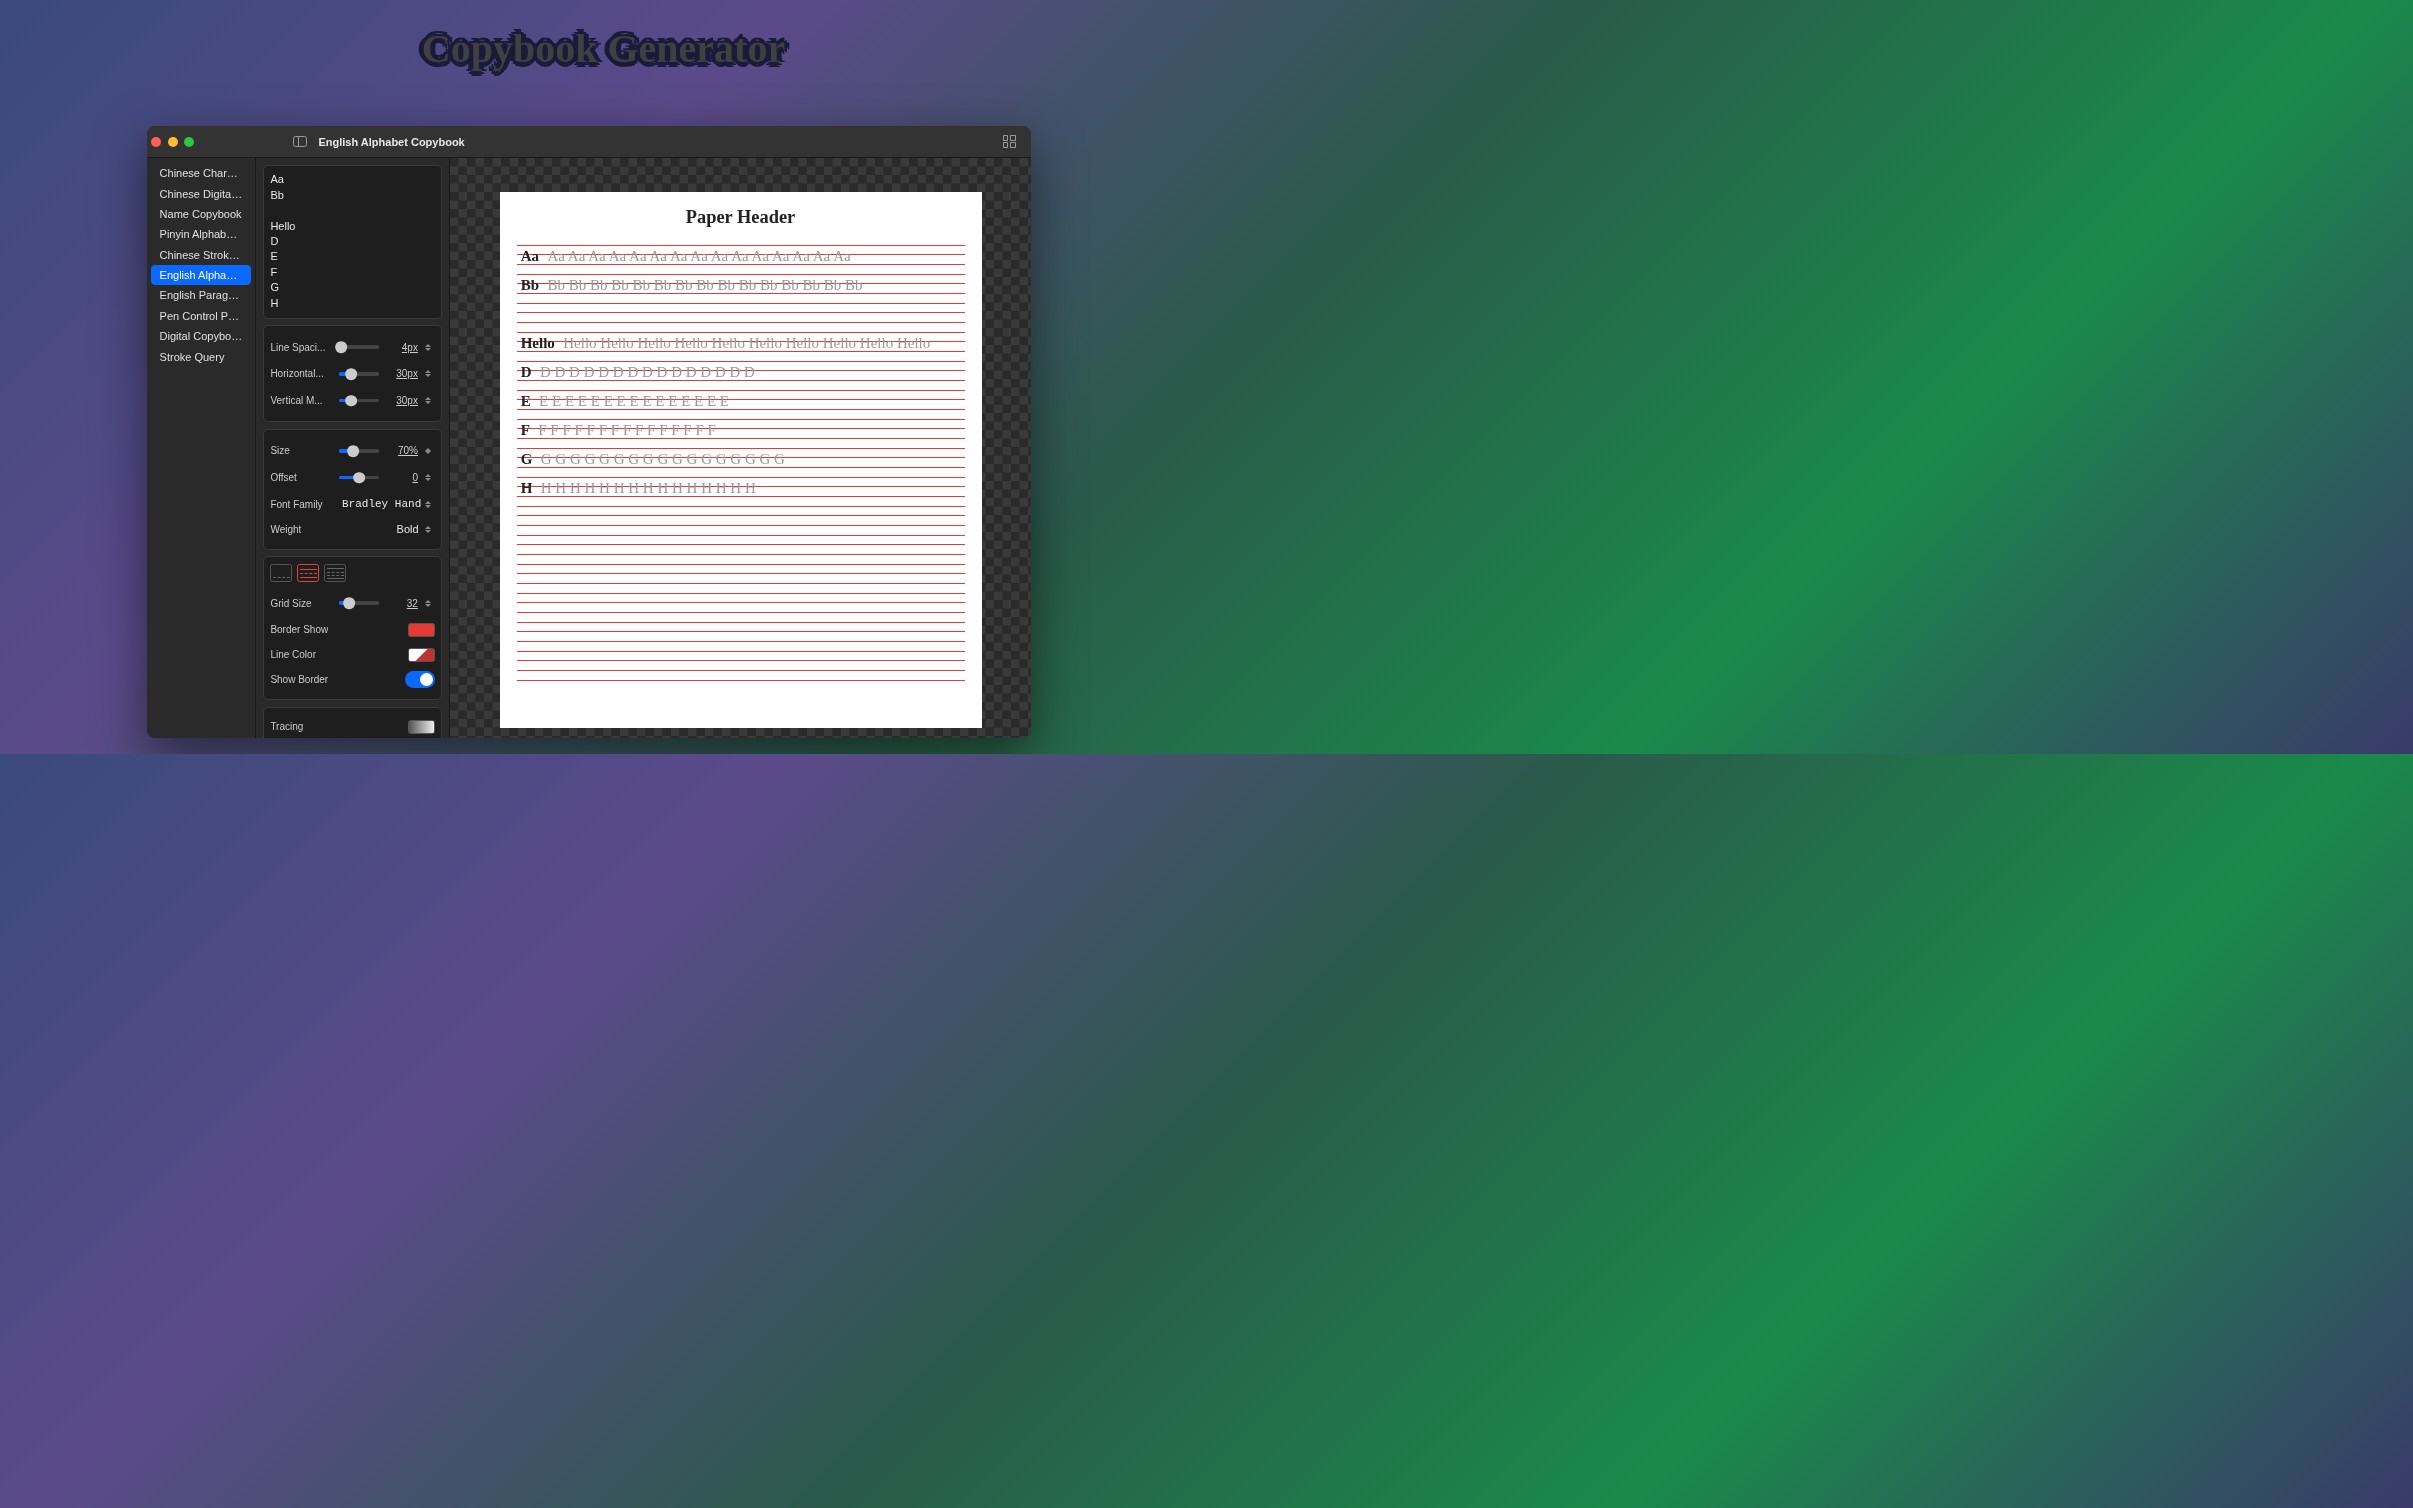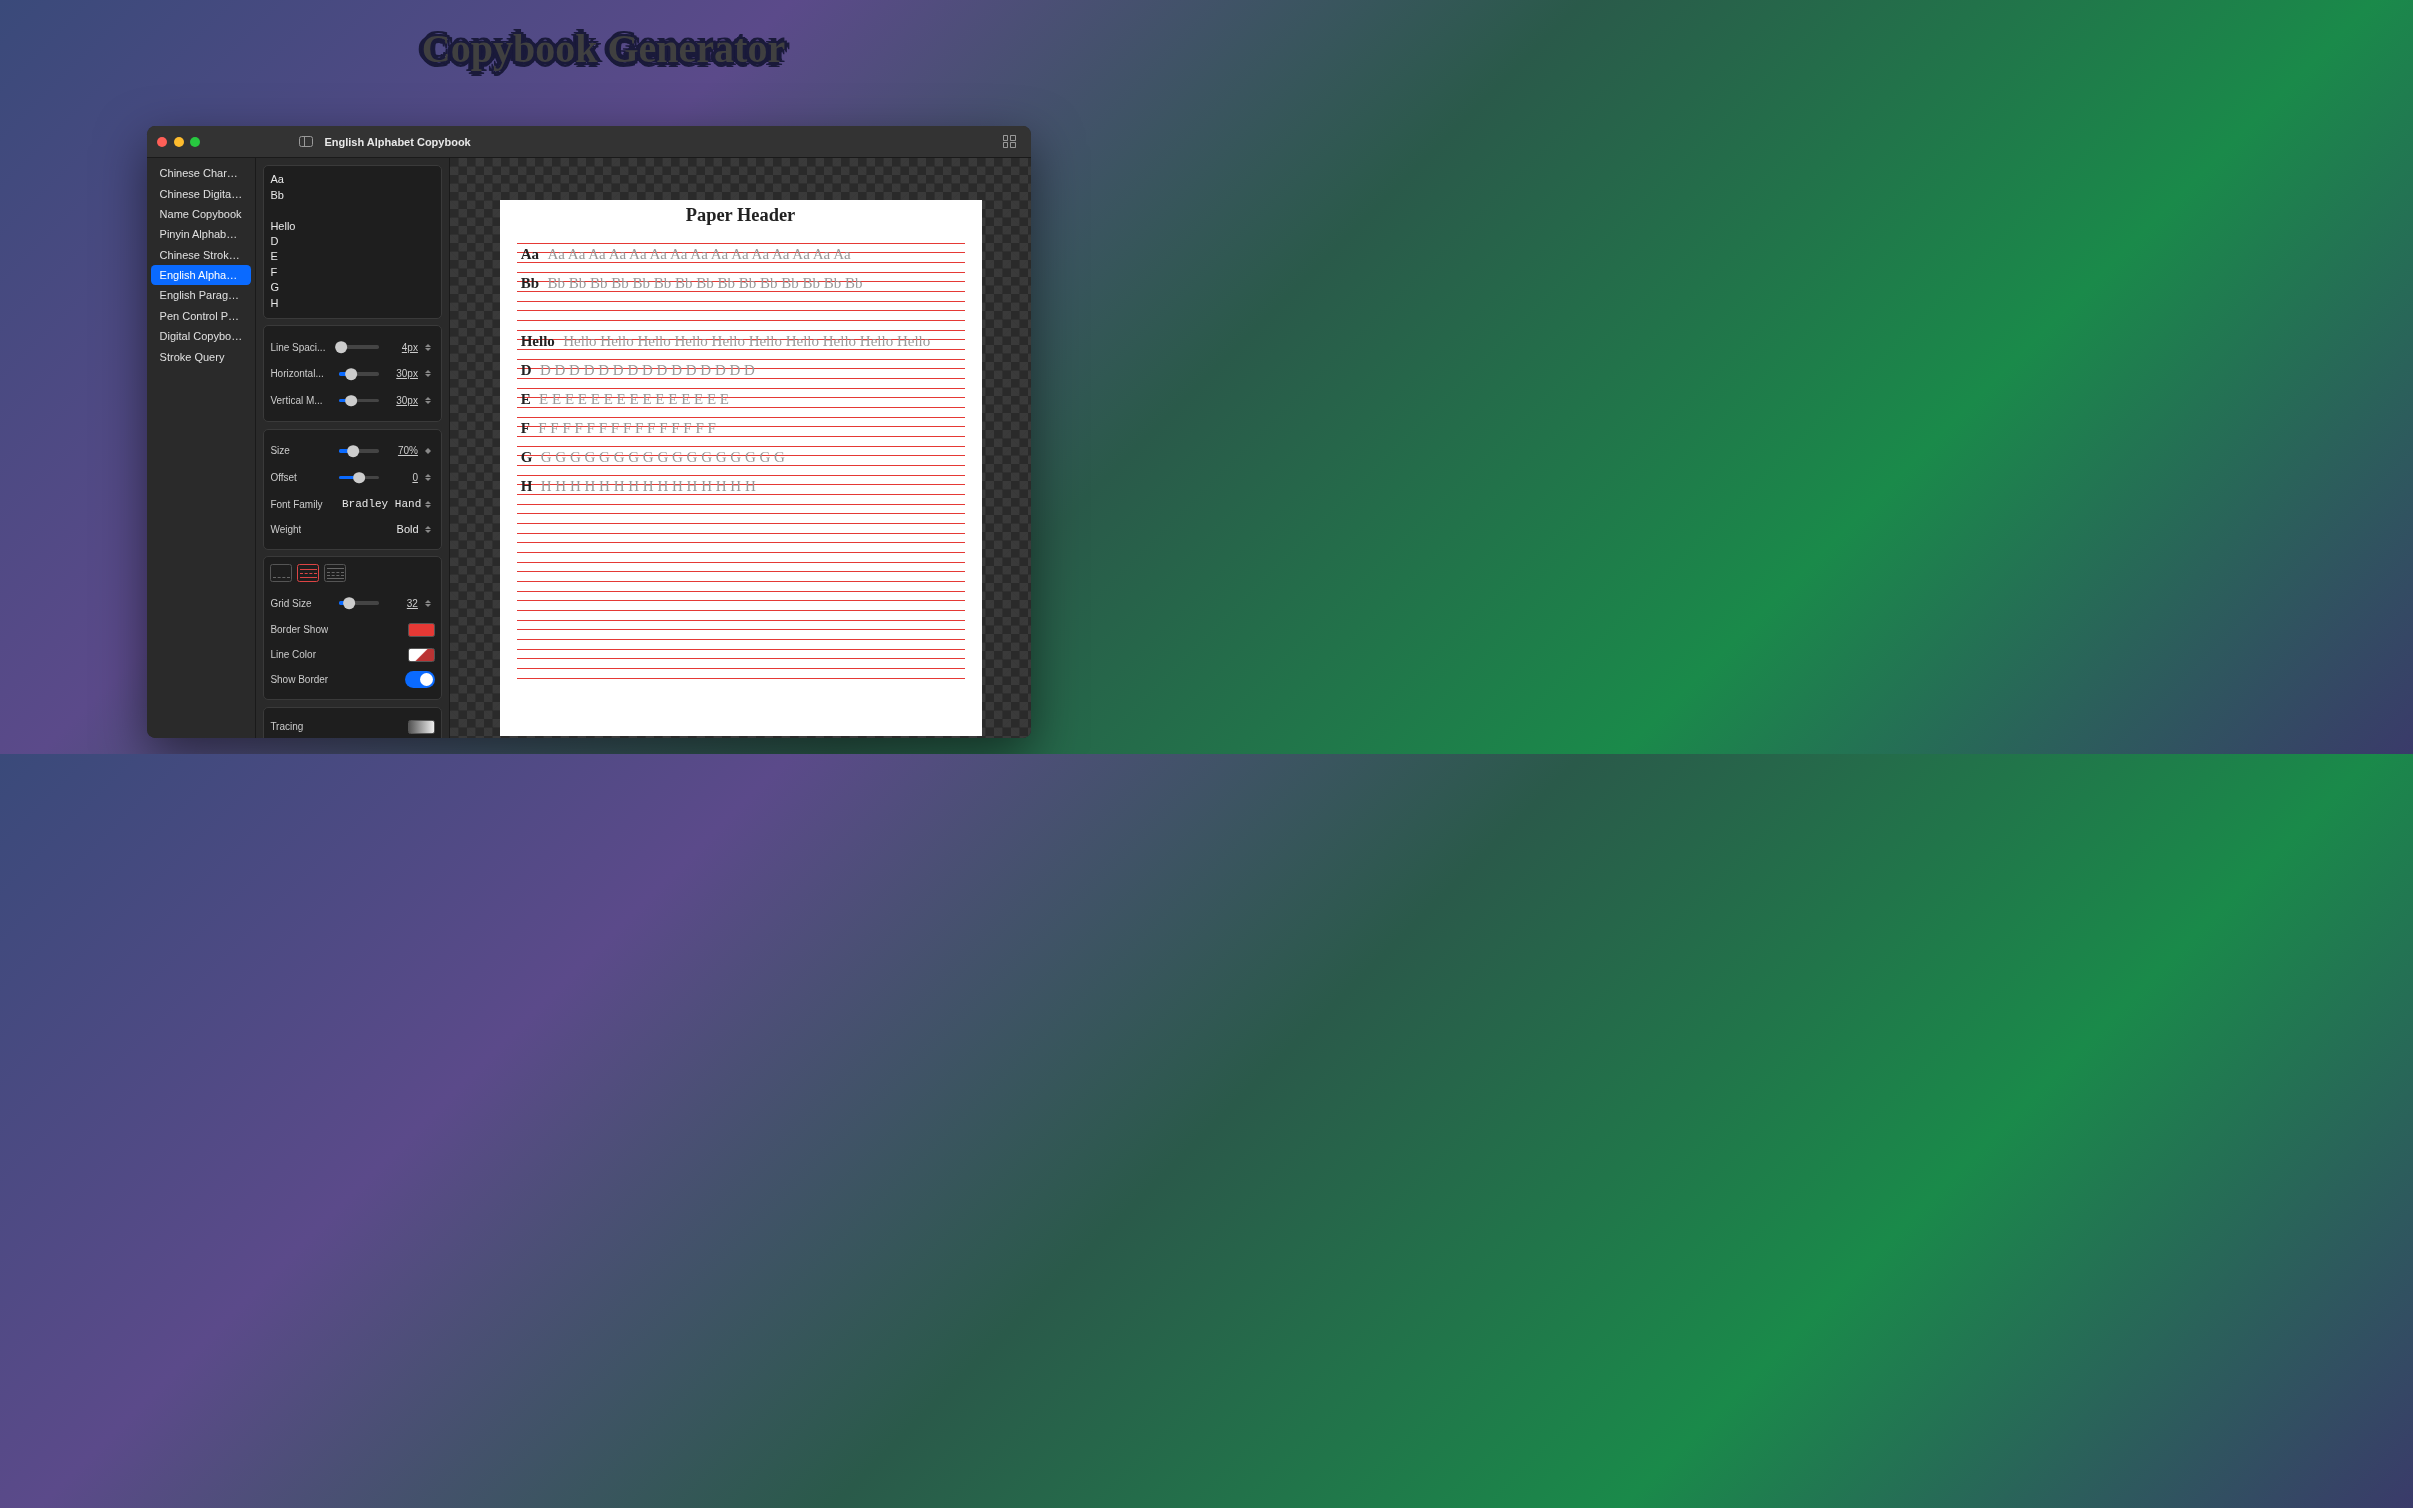--- a/index.html
+++ b/index.html
@@ -46,21 +46,21 @@
   display: flex;
   flex-direction: column;
 }
 
 .titlebar {
   height: 32px;
   background: #333;
   border-bottom: 0.8px solid #1a1a1a;
   display: flex;
   align-items: center;
-  padding: 0 10px;
+  padding: 0 4px;
   position: relative;
 }
 
 .traffic-lights { display: flex; gap: 6.7px; }
 .traffic-light { width: 10px; height: 10px; border-radius: 50%; }
 .tl-red { background: #ff5f57; }
 .tl-yellow { background: #febc2e; }
 .tl-green { background: #28c840; }
 
 .sidebar-toggle-icon {
@@ -294,22 +294,22 @@
   background-size: 17px 17px;
   background-position: 0 0, 0 8.4px, 8.4px -8.4px, -8.4px 0;
   background-color: #2a2a2a;
   padding: 34px;
   overflow: auto;
 }
 
 .paper {
   width: 482px;
   background: #fff;
-  margin: 8px auto;
-  padding: 5px 0 0;
+  margin: 0 auto;
+  padding: 15px 0 0;
   min-height: 536px;
 }
 
 .paper-header {
   text-align: center;
   font-family: "Bradley Hand", cursive;
   font-size: 18.4px;
   font-weight: bold;
   color: #222;
   margin-bottom: 17px;

